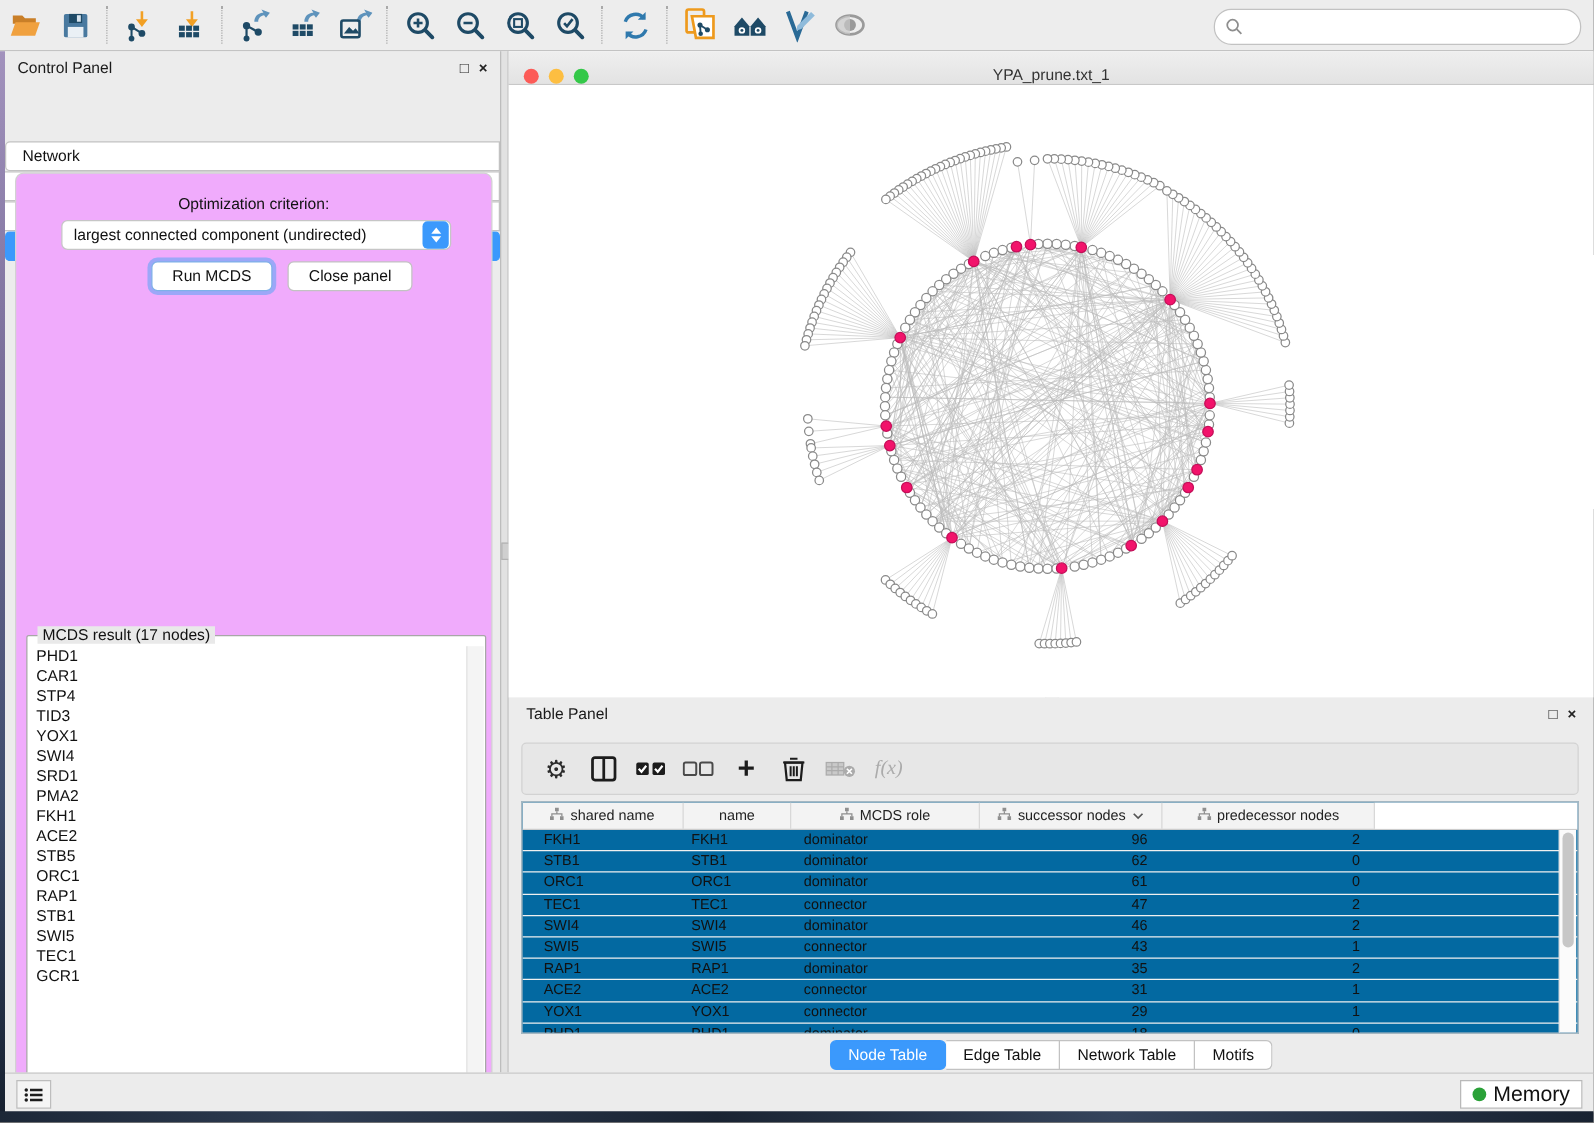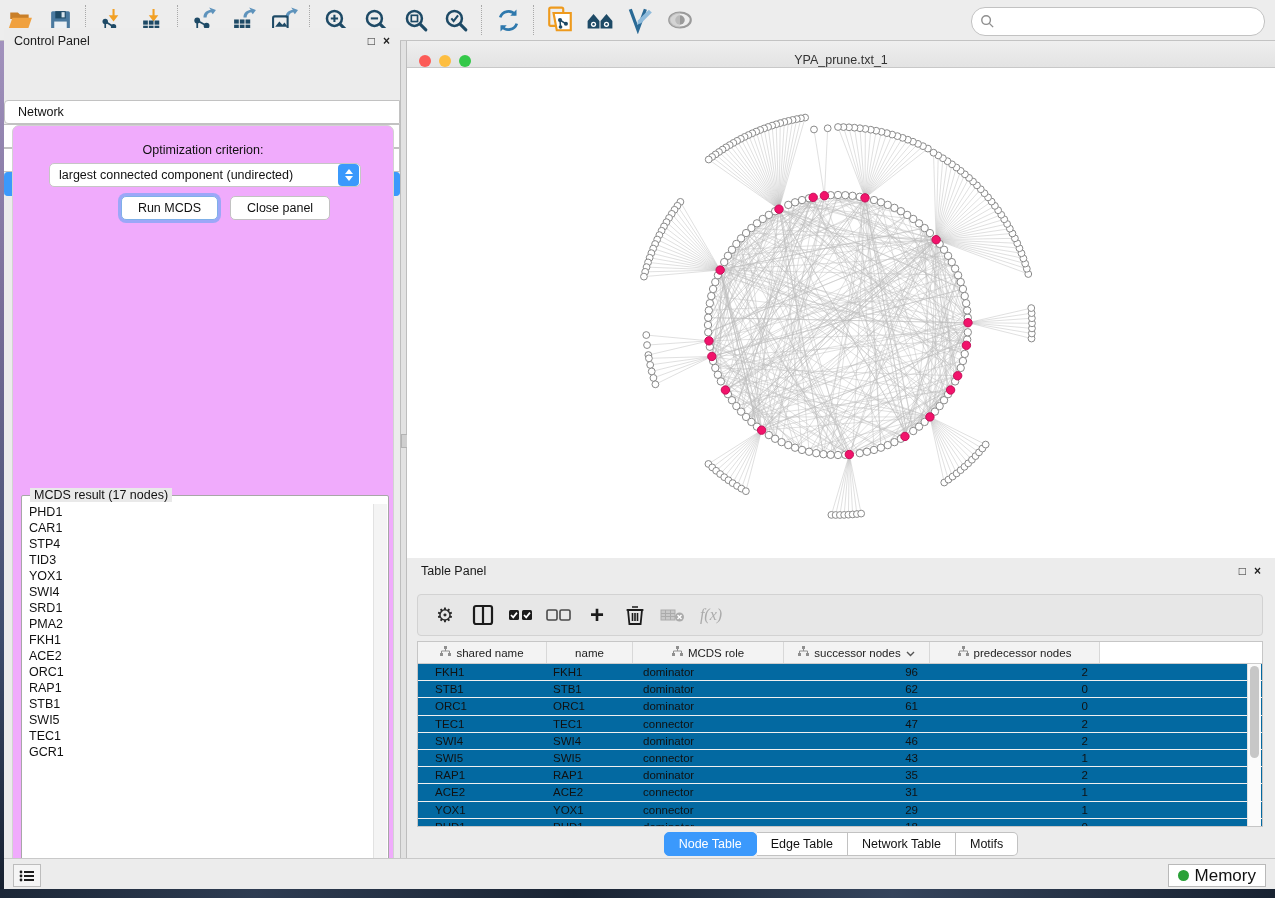--- a/index.html
+++ b/index.html
@@ -13,21 +13,21 @@
   
   .toolbar{position:absolute;left:0;top:0;width:1275px;height:41px;background:#EDEDED;
     border-bottom:1px solid #C3C3C3;display:flex;align-items:center;padding:0;box-sizing:border-box;}
   .tb-ico{width:40px;height:34px;display:flex;align-items:center;justify-content:center;cursor:default;}
   .sep{width:1px;height:30px;border-left:1px dotted #A9A9A9;margin:0 5px;}
   .search-wrap{position:absolute;right:10px;top:7px;width:292px;height:27px;background:#fff;
     border:1px solid #C2C2C2;border-radius:14px;display:flex;align-items:center;}
   .search-wrap svg{margin:0 4px 0 8px;}
   .search-input{border:none;outline:none;background:transparent;flex:1;font:12px "Liberation Sans",sans-serif;}
   
-  .cpanel{position:absolute;left:4px;top:28px;width:396px;height:817px;background:#ECECEC;}
+  .cpanel{position:absolute;left:4px;top:41px;width:396px;height:817px;background:#ECECEC;}
   .panel-titlebar{height:26px;display:flex;align-items:center;padding:0 10px;}
   .panel-title{font-size:12.5px;color:#1a1a1a;}
   .pt-btns{margin-left:auto;display:flex;gap:8px;align-items:center;}
   .pt-btn{font-size:12px;font-weight:bold;color:#222;line-height:1;cursor:default;}
   .cp-tabs{position:absolute;left:0;top:72px;width:100%;display:flex;justify-content:center;flex-direction:column;}
   .cp-tab{padding:4px 13px;background:#fff;border:1px solid #C2C2C2;border-left:none;
     font-size:12.5px;color:#111;}
   .cp-tab:first-child{border-left:1px solid #C2C2C2;border-radius:4px 0 0 4px;}
   .cp-tab:last-child{border-radius:0 4px 4px 0;}
   .cp-tab.active{background:#3B99FC;border-color:#3B99FC;color:#fff;border-radius:4px;}
@@ -300,20 +300,21 @@
             <div class="mcds-item">PHD1</div>
             <div class="mcds-item">CAR1</div>
             <div class="mcds-item">STP4</div>
             <div class="mcds-item">TID3</div>
             <div class="mcds-item">YOX1</div>
             <div class="mcds-item">SWI4</div>
             <div class="mcds-item">SRD1</div>
             <div class="mcds-item">PMA2</div>
             <div class="mcds-item">FKH1</div>
             <div class="mcds-item">ACE2</div>
+            <div class="mcds-item">STB5</div>
             <div class="mcds-item">ORC1</div>
             <div class="mcds-item">RAP1</div>
             <div class="mcds-item">STB1</div>
             <div class="mcds-item">SWI5</div>
             <div class="mcds-item">TEC1</div>
             <div class="mcds-item">GCR1</div>
           </div>
         <div class="mcds-scroll"></div>
       </div>
     </div>

